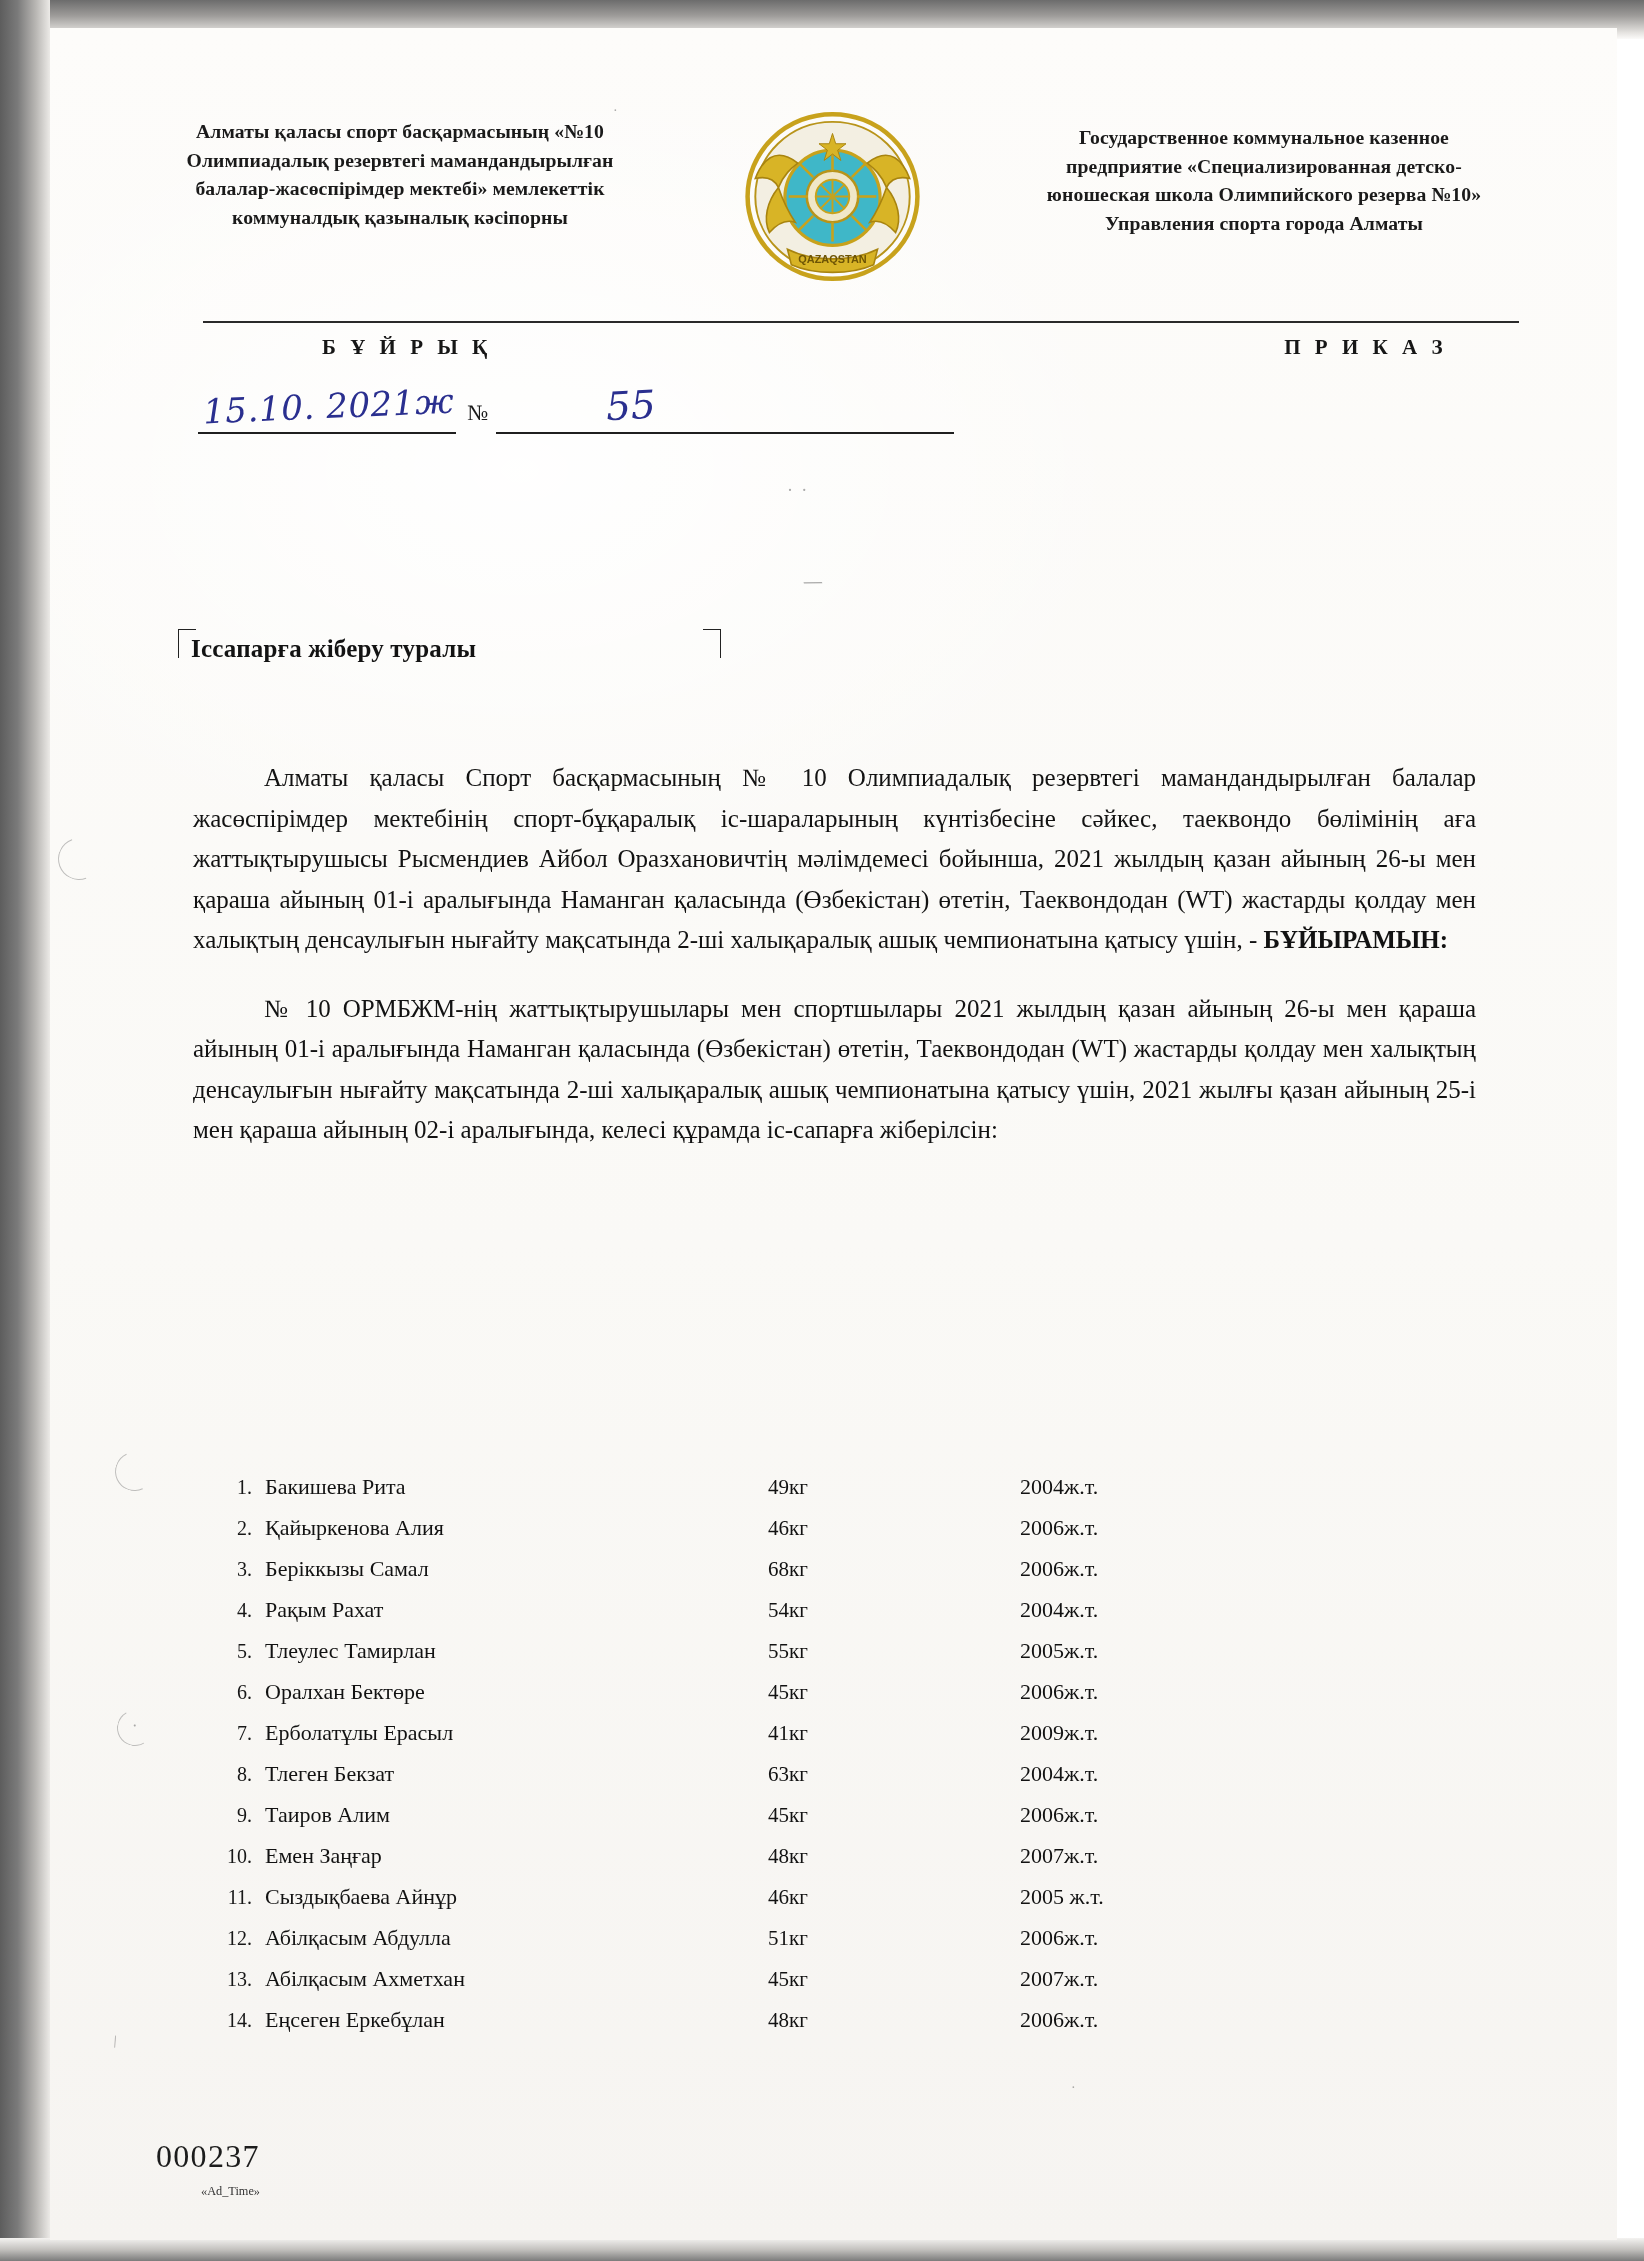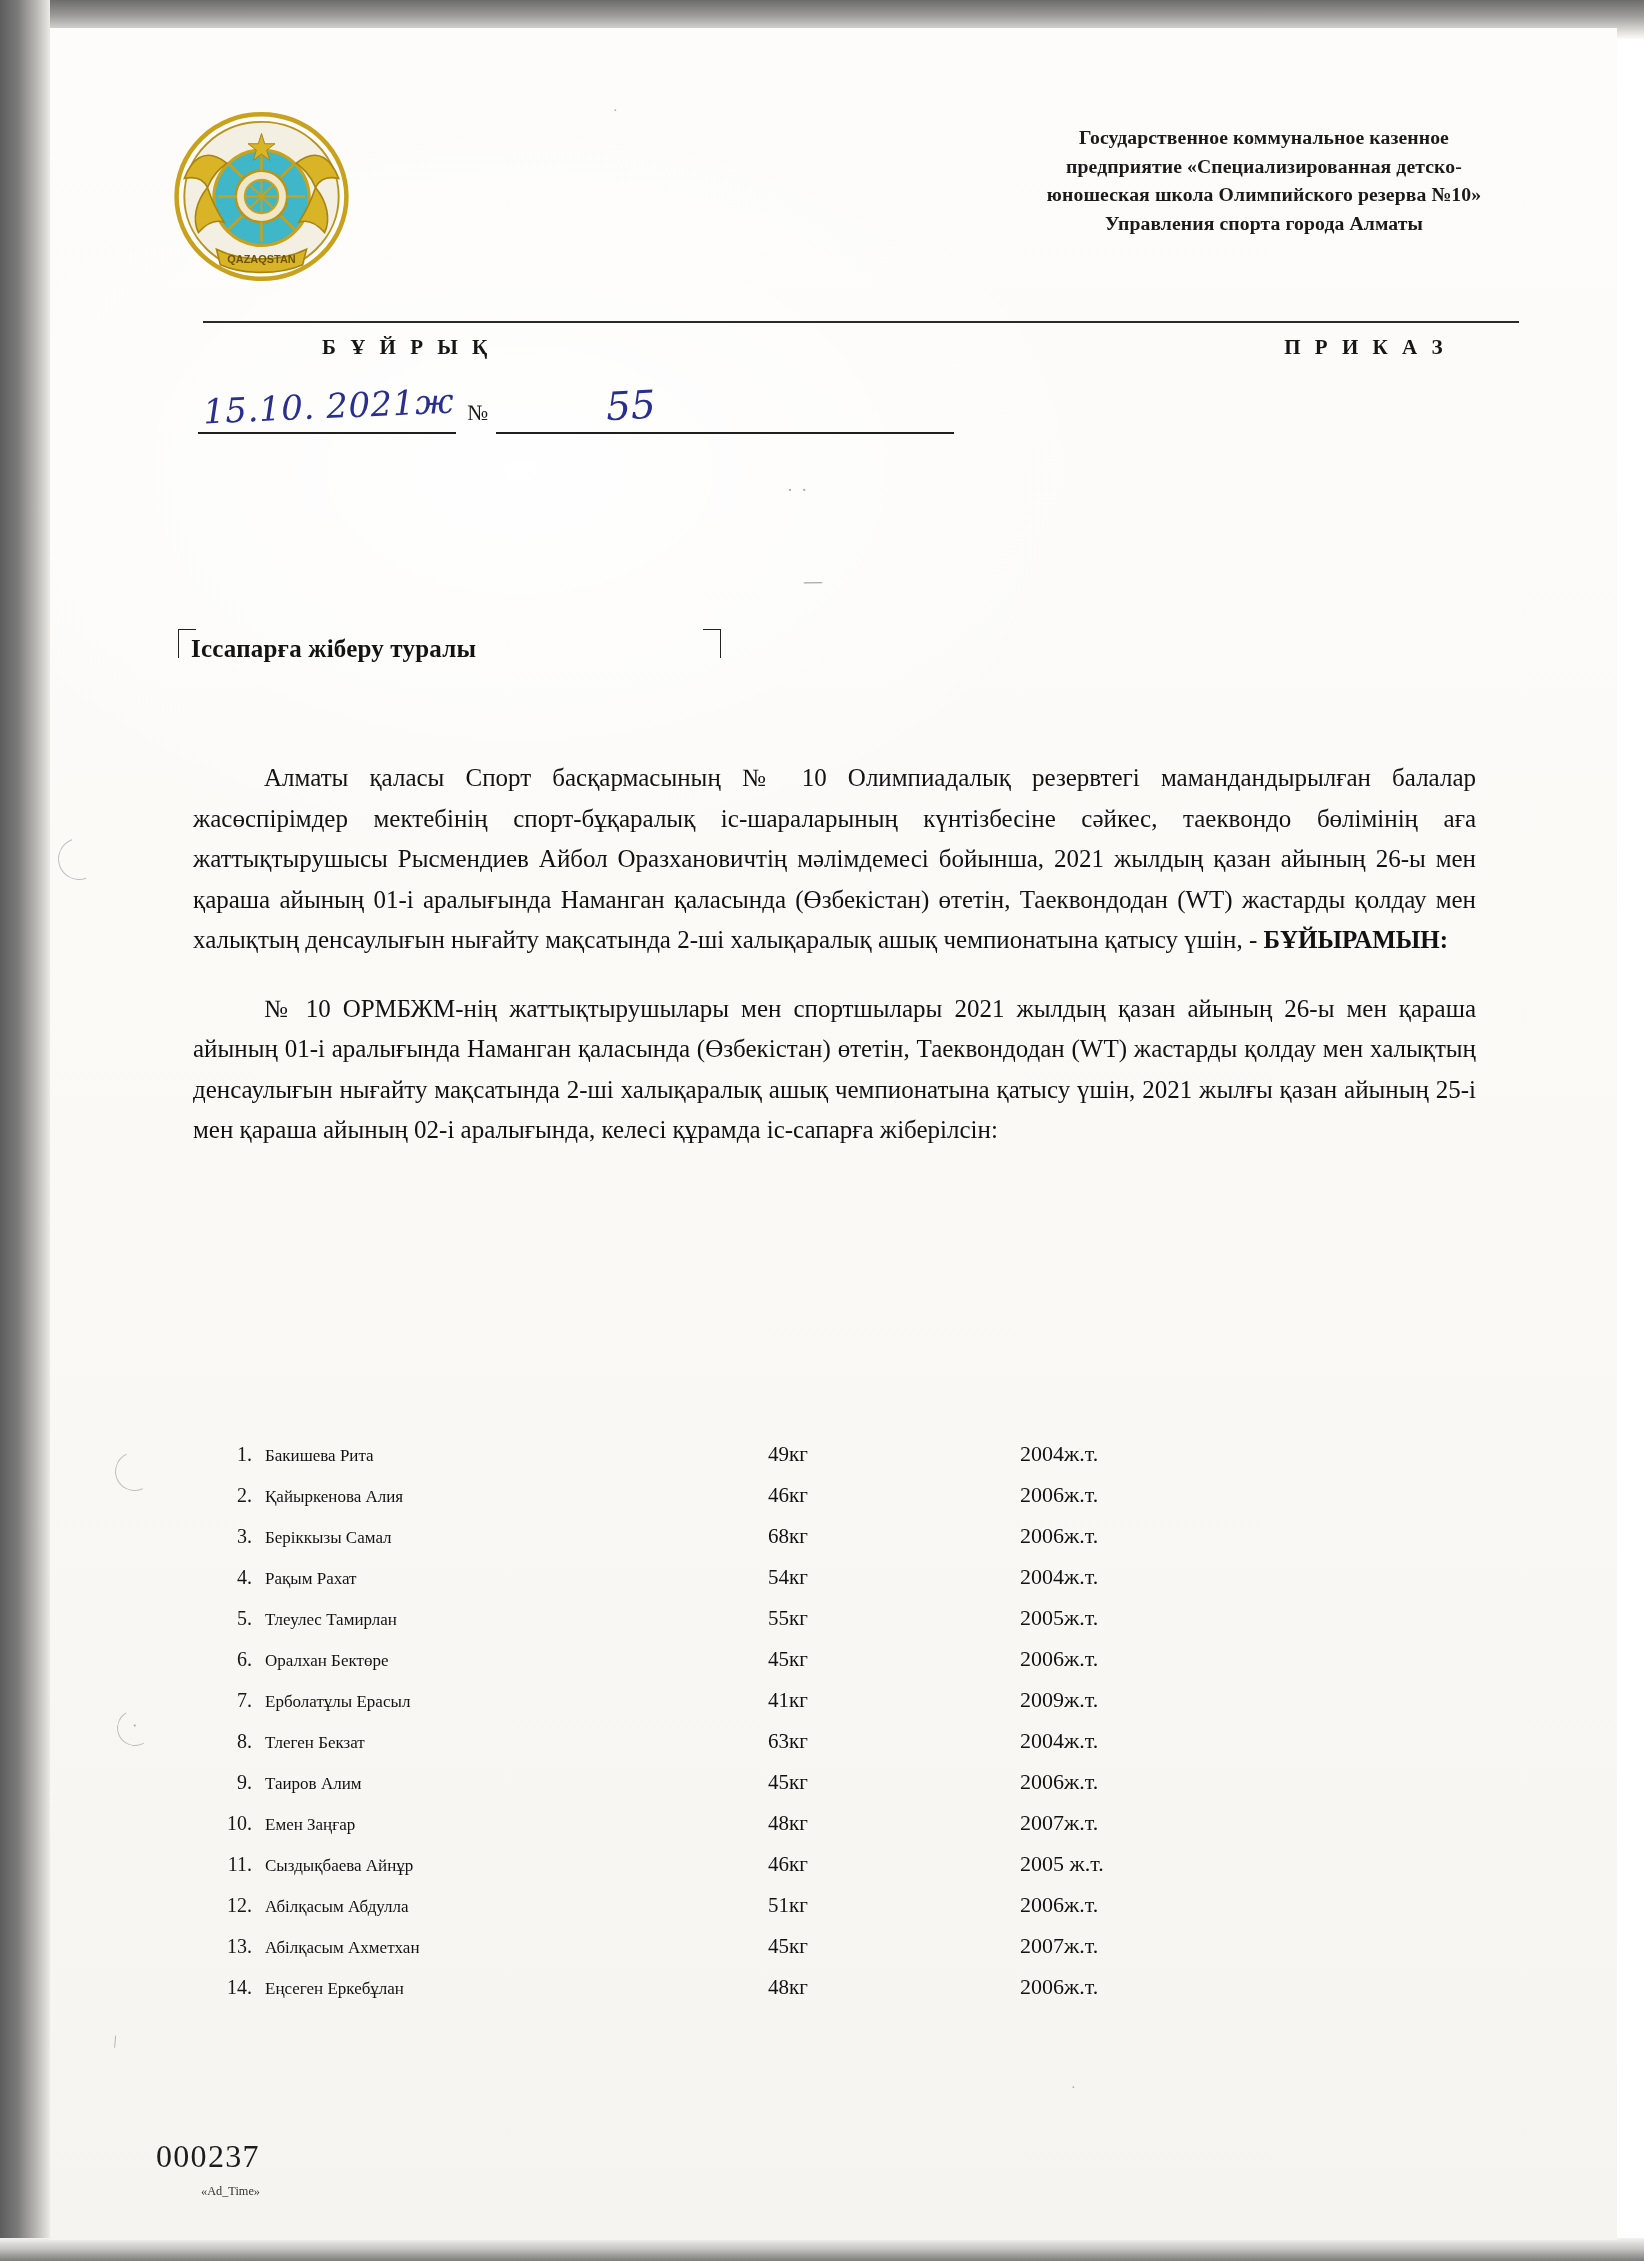--- a/index.html
+++ b/index.html
@@ -236,21 +236,22 @@
   }
   .l-num {
     width: 59px;
     text-align: right;
     padding-right: 13px;
     font-size: 20px;
     color: #171717;
   }
   .l-name {
     width: 503px;
-    font-size: 17px;
+    font-size: 22px;
+    margin-top: 33px;
   }
   .l-weight {
     width: 252px;
     font-size: 21px;
   }
   .l-year {
     font-size: 22px;
   }
 
   
@@ -300,20 +301,21 @@
 <div class="page">
   <div class="scan-top-edge"></div>
   <div class="scan-left-edge"></div>
   <div class="scan-bottom-edge"></div>
 
   <div class="paper">
     <div class="paper-tone"></div>
   </div>
 
   <div class="header">
+    <div class="header-col kz">Алматы қаласы спорт басқармасының «№10 Олимпиадалық резервтегі мамандандырылған балалар-жасөспірімдер мектебі» мемлекеттік коммуналдық қазыналық кәсіпорны</div>
 
     <div class="emblem-wrap">
       <svg class="emblem" viewBox="0 0 300 300">
         <ellipse cx="150" cy="150" rx="132" ry="128" fill="none" stroke="#c8a21c" stroke-width="7"></ellipse>
         <ellipse cx="150" cy="150" rx="120" ry="116" fill="#f3efe2" stroke="#b8941a" stroke-width="3"></ellipse>
 
         <circle cx="150" cy="152" r="74" fill="#3fb7c8" stroke="#c8a21c" stroke-width="5"></circle>
 
         <circle cx="150" cy="150" r="40" fill="#f0e7c8" stroke="#b8941a" stroke-width="4"></circle>
         <circle cx="150" cy="150" r="26" fill="#3fb7c8" stroke="#c8a21c" stroke-width="3"></circle>

